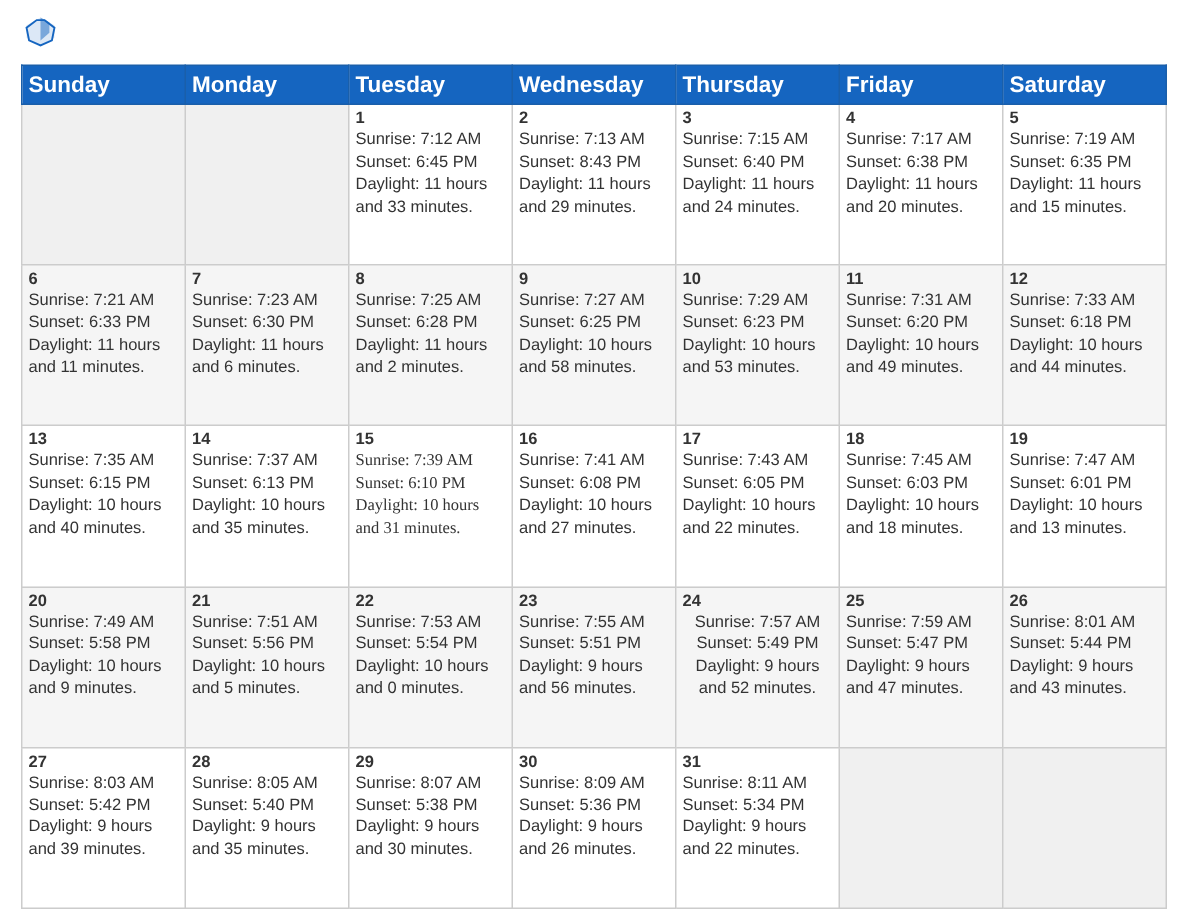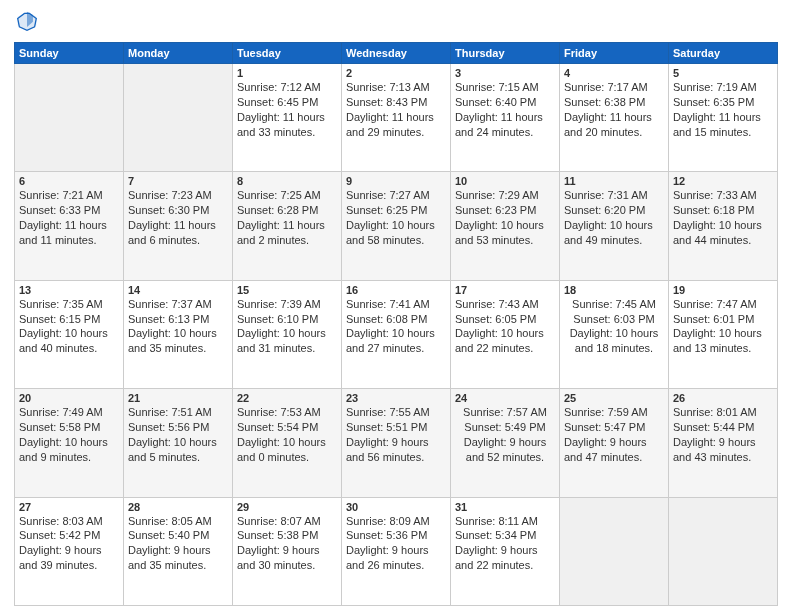--- a/index.html
+++ b/index.html
@@ -57,21 +57,21 @@
     .calendar {
       flex: 1;
       border: 1px solid #ccc;
       border-collapse: collapse;
       width: 100%;
       table-layout: fixed;
     }
     .calendar th {
       background: #1565c0;
       color: #fff;
-      font-size: 11px;
+      font-size: 15px;
       font-weight: bold;
       padding: 4px 4px;
       text-align: left;
       border: 1px solid #1a5faa;
     }
     .calendar td {
       border: 1px solid #ccc;
       vertical-align: top;
       padding: 3px 4px;
       font-size: 10px;
@@ -239,42 +239,42 @@
           </td>
           <td>
             <span class="day-num">14</span>
             <div class="day-info" style="white-space: pre-line;">Sunrise: 7:37 AM
 Sunset: 6:13 PM
 Daylight: 10 hours
 and 35 minutes.</div>
           </td>
           <td>
             <span class="day-num">15</span>
-            <div class="day-info" style="white-space: pre-line;">Sunrise: 7:39 AM
+            <div class="day-info" style="white-space: pre-line; font-family: Liberation Serif, serif;">Sunrise: 7:39 AM
 Sunset: 6:10 PM
 Daylight: 10 hours
 and 31 minutes.</div>
           </td>
           <td>
             <span class="day-num">16</span>
             <div class="day-info" style="white-space: pre-line;">Sunrise: 7:41 AM
 Sunset: 6:08 PM
 Daylight: 10 hours
 and 27 minutes.</div>
           </td>
           <td>
             <span class="day-num">17</span>
             <div class="day-info" style="white-space: pre-line;">Sunrise: 7:43 AM
 Sunset: 6:05 PM
 Daylight: 10 hours
 and 22 minutes.</div>
           </td>
           <td>
             <span class="day-num">18</span>
-            <div class="day-info" style="white-space: pre-line; text-align: center;">Sunrise: 7:45 AM
+            <div class="day-info" style="white-space: pre-line;">Sunrise: 7:45 AM
 Sunset: 6:03 PM
 Daylight: 10 hours
 and 18 minutes.</div>
           </td>
           <td>
             <span class="day-num">19</span>
             <div class="day-info" style="white-space: pre-line;">Sunrise: 7:47 AM
 Sunset: 6:01 PM
 Daylight: 10 hours
 and 13 minutes.</div>

